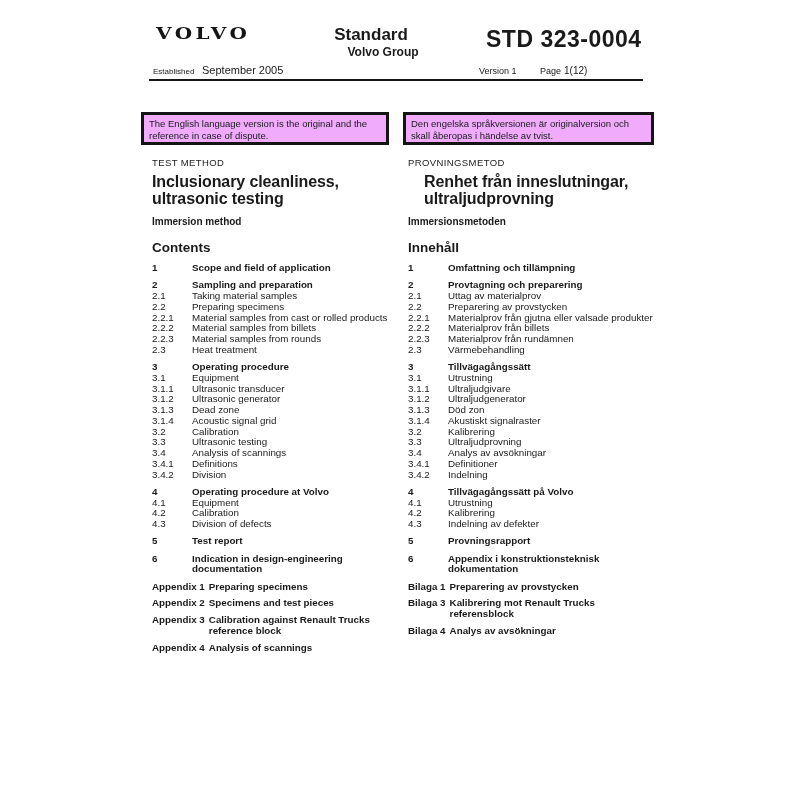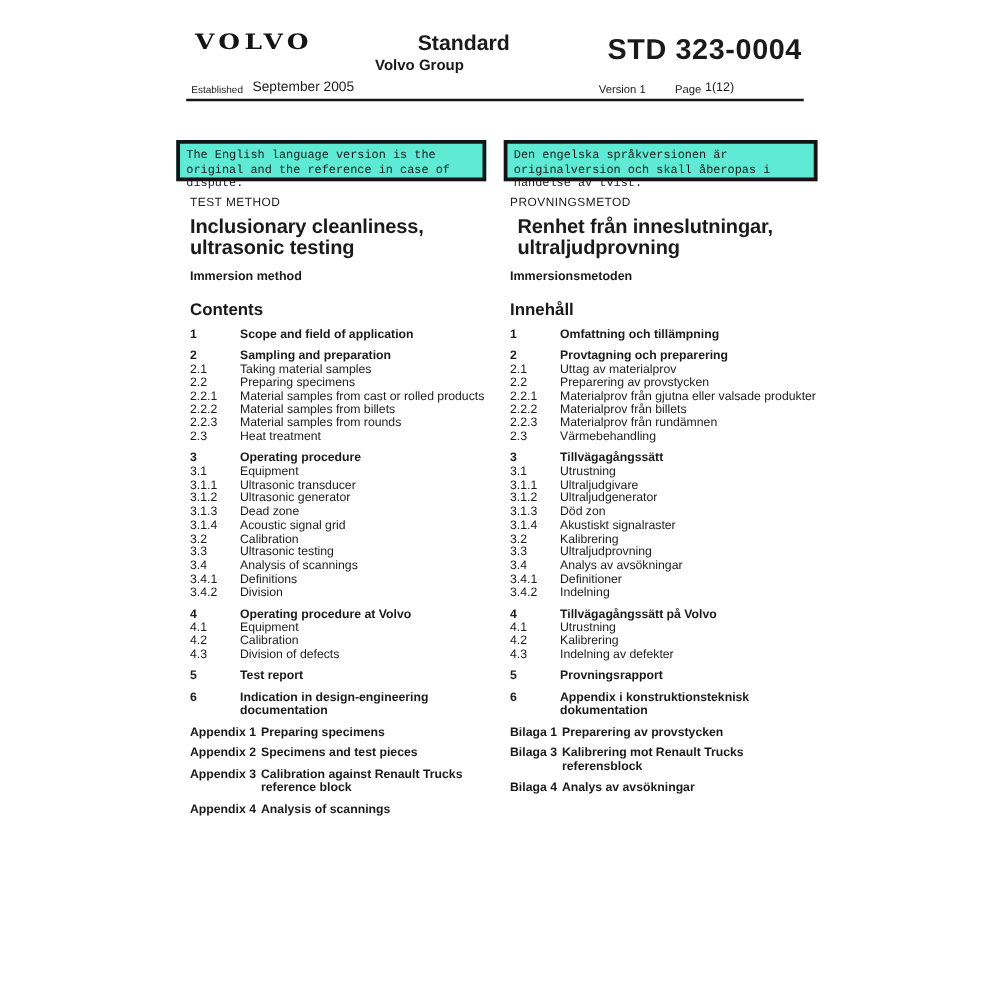--- a/index.html
+++ b/index.html
@@ -9,36 +9,36 @@
   }
   
   .logo{
     position:absolute;left:156px;top:23px;
     font-family:"DejaVu Serif",serif;font-weight:bold;font-size:20px;
     letter-spacing:3.5px;transform:scaleY(0.85);transform-origin:top left;
     color:#141414;white-space:nowrap;
   }
   .doc-type{position:absolute;left:300px;top:25px;width:142px;text-align:center;
     font-size:17px;font-weight:bold;}
-  .org{position:absolute;left:300px;top:45px;width:142px;text-align:left;
+  .org{position:absolute;left:312px;top:45px;width:142px;text-align:center;
     font-size:12px;font-weight:bold;}
   .doc-number{position:absolute;left:486px;top:26px;font-size:23px;font-weight:bold;
     letter-spacing:0.5px;white-space:nowrap;}
   .established-label{position:absolute;left:153px;top:67px;font-size:8px;}
   .established-date{position:absolute;left:202px;top:64px;font-size:11px;}
   .version{position:absolute;left:479px;top:66px;font-size:9px;}
   .page-label{position:absolute;left:540px;top:66px;font-size:9px;}
   .page-value{position:absolute;left:564px;top:65px;font-size:10px;}
   .rule{position:absolute;left:149px;top:79px;width:494px;height:0;
     border-top:2px solid #161616;}
   
   .notice-box{
     position:absolute;top:112px;height:33px;box-sizing:border-box;
     border:3px solid #141414;font-size:9.5px;line-height:11.5px;
-    padding:3px 5px;background:#5eead4;font-family:Liberation Mono, monospace;
+    padding:3px 5px;background:#f0abfc;
   }
   .notice-en{left:141px;width:248px;}
   .notice-sv{left:403px;width:251px;}
   
   .col{position:absolute;top:157px;}
   .col-en{left:152px;width:252px;}
   .col-sv{left:408px;width:262px;}
   .method-label{font-size:9.5px;letter-spacing:0.4px;}
   .title{font-size:16px;font-weight:bold;line-height:16.5px;margin-top:6px;
     letter-spacing:-0.1px;}
@@ -274,21 +274,21 @@
           <div class="appendix">
             <span class="prefix">Appendix 4</span>
             <span class="app-lines">
               <span class="ln">Analysis of scannings</span>
             </span>
           </div>
         </div>
       </section>
       <section class="col col-sv">
         <div class="method-label">PROVNINGSMETOD</div>
-        <h1 class="title" style="margin: 6px 6px 0px;">
+        <h1 class="title" style="margin: 6px 16px 0px;">
           <div class="ln">Renhet från inneslutningar,</div>
           <div class="ln">ultraljudprovning</div>
         </h1>
         <div class="subtitle">Immersionsmetoden</div>
         <h2 class="contents-heading" style="margin: 13px 0px 0px;">Innehåll</h2>
         <div class="groups">
           <div class="group">
             <div class="row bold">
               <span class="num">1</span>
               <span class="txt">

